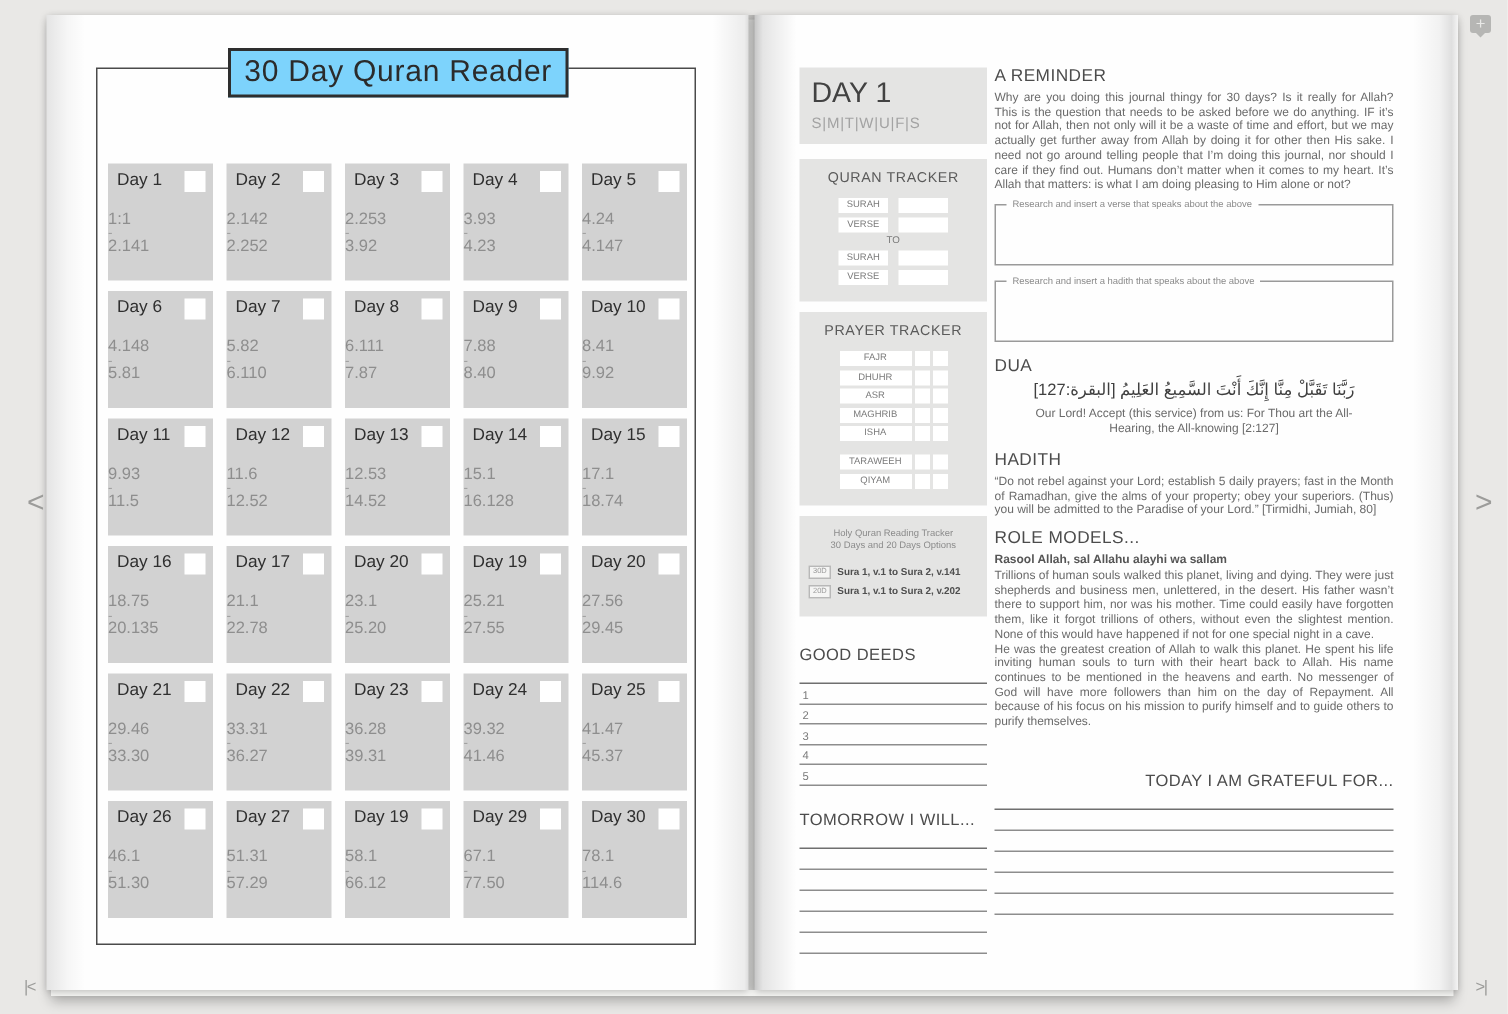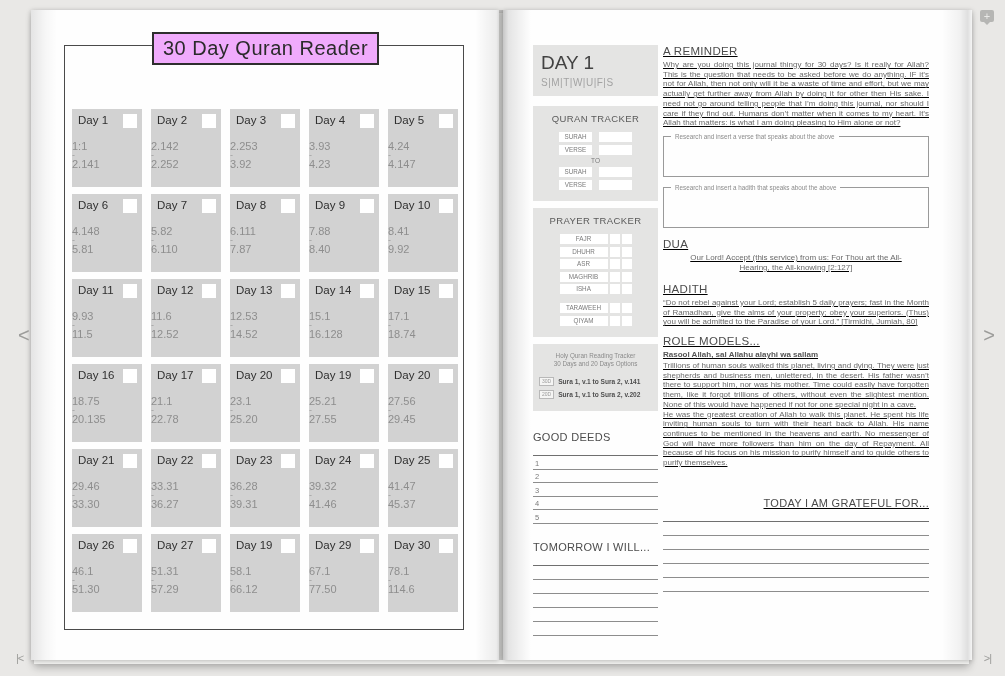--- a/index.html
+++ b/index.html
@@ -26,21 +26,21 @@
   .page-right { left:472px; width:469px; }
   .page-left::before { content:''; position:absolute; left:0; top:0; width:26px; height:100%;
     background:linear-gradient(90deg, rgba(0,0,0,.10), rgba(0,0,0,.03) 55%, rgba(0,0,0,0)); }
   .page-right::after { content:''; position:absolute; right:0; top:0; width:30px; height:100%;
     background:linear-gradient(90deg, rgba(0,0,0,0), rgba(0,0,0,.05) 60%, rgba(0,0,0,.12) 86%, rgba(0,0,0,.04)); }
   .spine { position:absolute; left:444px; top:0; width:56px; height:650px; z-index:5; pointer-events:none;
     background:linear-gradient(90deg, rgba(0,0,0,0) 0%, rgba(0,0,0,.07) 38%, rgba(0,0,0,.22) 50%, rgba(0,0,0,.10) 60%, rgba(0,0,0,0) 100%); }
 
   
   .frame { position:absolute; left:33px; top:35px; width:400px; height:585px; border:1px solid #4a4a4a; }
-  .frame-title { position:absolute; left:87px; top:-14px; width:227px; height:33px; background:#f0abfc;
+  .frame-title { position:absolute; left:87px; top:-14px; width:227px; height:33px; background:#7dd3fc;
     border:2px solid #2e2e2e; text-align:center; line-height:29px; font-size:20px; color:#2b2b2b; letter-spacing:.5px; }
   .day-grid { position:absolute; left:7px; top:63px; display:grid; grid-template-columns:repeat(5,70px); gap:7px 9px; }
   .day-card { width:70px; height:78px; background:#d2d2d2; }
   .day-head { display:flex; justify-content:space-between; align-items:flex-start; padding:5px 5px 0 6px; }
   .day-label { font-size:11.5px; color:#2f2f2f; }
   .day-checkbox { width:14px; height:14px; background:#fff; }
   .day-range { margin-top:12px; color:#8e8e8e; font-size:11px; line-height:12px; }
   .range-dash { font-size:9px; line-height:6px; color:#9f9f9f; }
 
   
@@ -66,21 +66,21 @@
   .opt-row { display:flex; align-items:center; gap:4px; margin-bottom:3.5px; }
   .opt-badge { border:1px solid #b8b8b8; background:#f5f5f4; font-size:5px; color:#9a9a9a; padding:1px 2px; line-height:5px; }
   .opt-text { font-size:6.6px; color:#4f4f4f; font-weight:bold; }
   .list-heading { font-size:11px; color:#4c4c4c; letter-spacing:.3px; border-bottom:1px solid #6f6f6f; padding-bottom:12px; }
   .deeds { margin-bottom:17px; }
   .ruled-row { height:13.5px; border-bottom:1px solid #8d8d8d; font-size:7.5px; color:#7a7a7a;
     display:flex; align-items:flex-end; padding:0 0 1px 2px; }
   .ruled-line { height:14px; border-bottom:1px solid #8d8d8d; }
 
   
-  .rp-main { position:absolute; left:160px; top:35px; width:266px;text-decoration:underline; }
+  .rp-main { position:absolute; left:160px; top:35px; width:266px; }
   .rp-main h3 { font-size:11.5px; font-weight:400; color:#4c4c4c; letter-spacing:.3px; margin:0 0 3px; }
   .body-justify { font-size:8px; line-height:9.7px; color:#6a6a6a; text-align:justify; margin:0 0 8px; }
   .research-box { position:relative; border:1px solid #9a9a9a; height:41px; margin:6px 0 10px; }
   .research-legend { position:absolute; top:-4px; left:7px; background:#fefefe; padding:0 4px;
     font-size:6.3px; color:#8a8a8a; }
   .arabic { direction:rtl; text-align:center; font-size:11px; color:#3f3f3f; line-height:14px; margin:2px 0 4px; }
   .center-trans { text-align:center; font-size:8px; line-height:10px; color:#6a6a6a; margin:2px 16px 10px; }
   .subtitle-bold { font-size:8px; font-weight:bold; color:#555; margin:0 0 2px; }
   .tight { margin:0; }
   .grateful { margin-top:29px;text-align:right; }
@@ -554,20 +554,21 @@
     <div class="rp-main">
       <h3>A REMINDER</h3>
       <p class="body-justify">Why are you doing this journal thingy for 30 days? Is it really for Allah? This is the question that needs to be asked before we do anything. IF it’s not for Allah, then not only will it be a waste of time and effort, but we may actually get further away from Allah by doing it for other then His sake. I need not go around telling people that I’m doing this journal, nor should I care if they find out. Humans don’t matter when it comes to my heart. It’s Allah that matters: is what I am doing pleasing to Him alone or not?</p>
       <div class="research-box">
         <span class="research-legend">Research and insert a verse that speaks about the above</span>
       </div>
       <div class="research-box">
         <span class="research-legend">Research and insert a hadith that speaks about the above</span>
       </div>
       <h3>DUA</h3>
+      <div class="arabic" dir="rtl">رَبَّنَا تَقَبَّلْ مِنَّا إِنَّكَ أَنْتَ السَّمِيعُ العَلِيمُ [البقرة:127]</div>
       <p class="center-trans">Our Lord! Accept (this service) from us: For Thou art the All-Hearing, the All-knowing [2:127]</p>
       <h3>HADITH</h3>
       <p class="body-justify">“Do not rebel against your Lord; establish 5 daily prayers; fast in the Month of Ramadhan, give the alms of your property; obey your superiors. (Thus) you will be admitted to the Paradise of your Lord.” [Tirmidhi, Jumiah, 80]</p>
       <h3>ROLE MODELS...</h3>
       <p class="subtitle-bold">Rasool Allah, sal Allahu alayhi wa sallam</p>
       <p class="body-justify tight">Trillions of human souls walked this planet, living and dying. They were just shepherds and business men, unlettered, in the desert. His father wasn’t there to support him, nor was his mother. Time could easily have forgotten them, like it forgot trillions of others, without even the slightest mention. None of this would have happened if not for one special night in a cave.</p>
       <p class="body-justify tight">He was the greatest creation of Allah to walk this planet. He spent his life inviting human souls to turn with their heart back to Allah. His name continues to be mentioned in the heavens and earth. No messenger of God will have more followers than him on the day of Repayment. All because of his focus on his mission to purify himself and to guide others to purify themselves.</p>
       <div class="grateful">
         <div class="list-heading">TODAY I AM GRATEFUL FOR...</div>
         <div>

